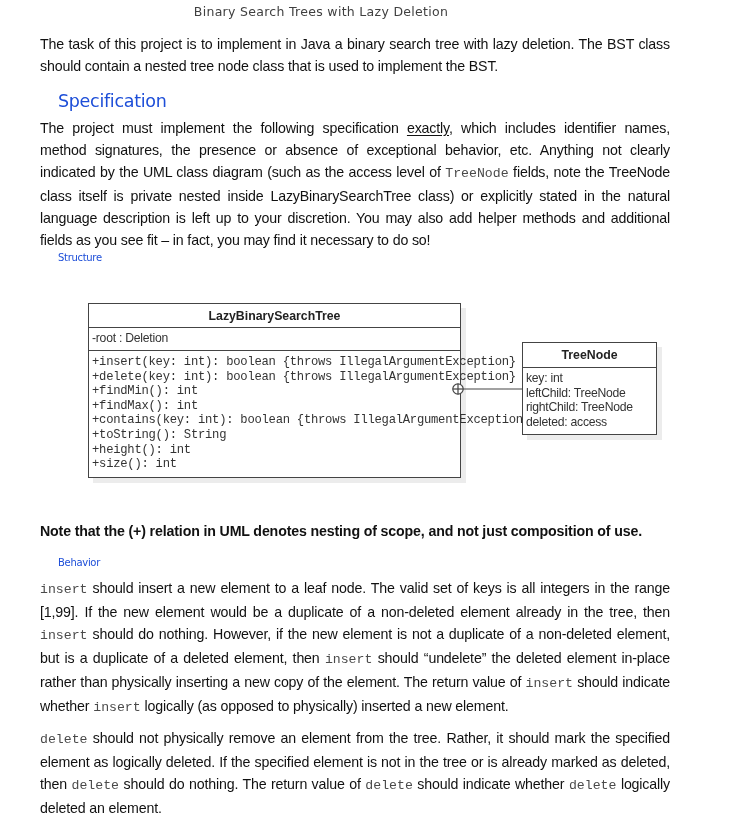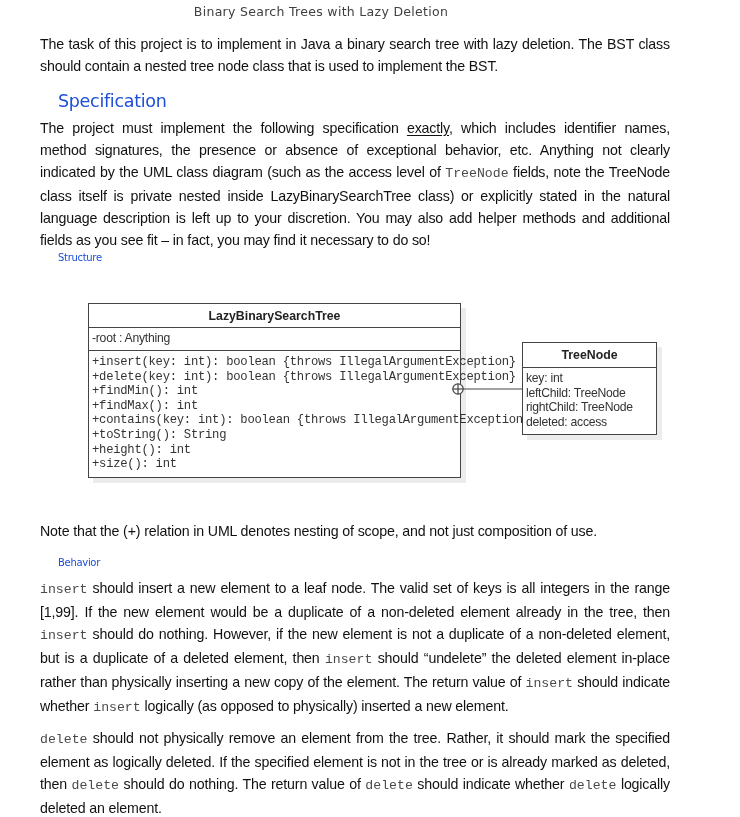--- a/index.html
+++ b/index.html
@@ -11,21 +11,21 @@
       position: absolute; left: 0; top: 4px; width: 642px; text-align: center;
       font-family: "DejaVu Sans", sans-serif; font-size: 12.5px; color: #404040;
       letter-spacing: 0.3px;
     }
     .para {
       position: absolute; left: 40px; width: 630px;
       font-family: "Liberation Sans Narrow", "Liberation Sans", sans-serif;
       font-size: 14.2px; line-height: 22px; color: #111;
       text-align: justify; letter-spacing: -0.15px;
     }
-    .para.left { text-align: left; }
+    .para.left { text-align: left; font-weight: bold; }
     .heading {
       position: absolute; left: 58px;
       font-family: "DejaVu Sans", sans-serif; color: #1d4ed8;
       font-weight: normal; letter-spacing: -0.3px;
     }
     .h1 { font-size: 17.5px; top: 91px; }
     .h2 { font-size: 10px; }
     code, .code {
       font-family: "Liberation Mono", monospace; font-size: 13.2px; color: #4a4a4a;
       letter-spacing: 0;
@@ -69,21 +69,21 @@
 <h2 class="heading h1" style="margin:0;">Specification</h2>
 
 <div class="para" style="top:117px;"><span>The project must implement the following specification </span><u class="ul">exactly</u><span>, which includes identifier names, method signatures, the presence or absence of exceptional behavior, etc.  Anything not clearly indicated by the UML class diagram (such as the access level of </span><code>TreeNode</code><span> fields, note the TreeNode class itself is private nested inside LazyBinarySearchTree class) or explicitly stated in the natural language description is left up to your discretion.  You may also add helper methods and additional fields as you see fit – in fact, you may find it necessary to do so!</span></div>
 
 <h3 class="heading h2" style="top:252px;margin:0;">Structure</h3>
 
 <div>
   <div class="uml-box lbst">
     <div class="hdr">LazyBinarySearchTree</div>
     <div class="sect attrs">
-      <div class="uml-row">-root : Anything</div>
+      <div class="uml-row">-root : Deletion</div>
     </div>
     <div class="sect ops">
       <div class="uml-row">+insert(key: int): boolean  {throws IllegalArgumentException}</div>
       <div class="uml-row">+delete(key: int): boolean  {throws IllegalArgumentException}</div>
       <div class="uml-row">+findMin(): int</div>
       <div class="uml-row">+findMax(): int</div>
       <div class="uml-row">+contains(key: int): boolean  {throws IllegalArgumentException}</div>
       <div class="uml-row">+toString(): String</div>
       <div class="uml-row">+height(): int</div>
       <div class="uml-row">+size(): int</div>

